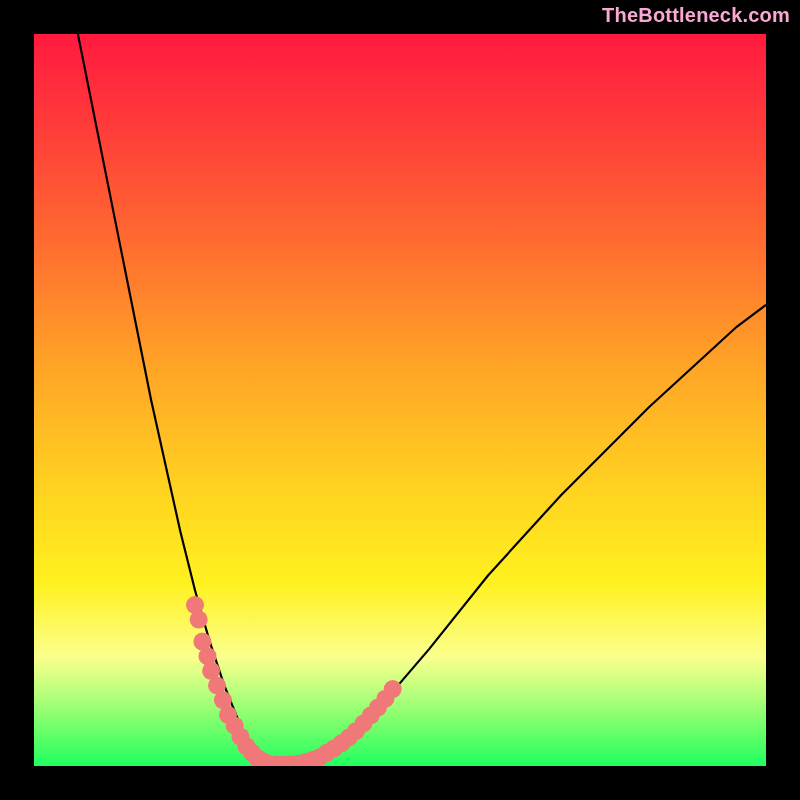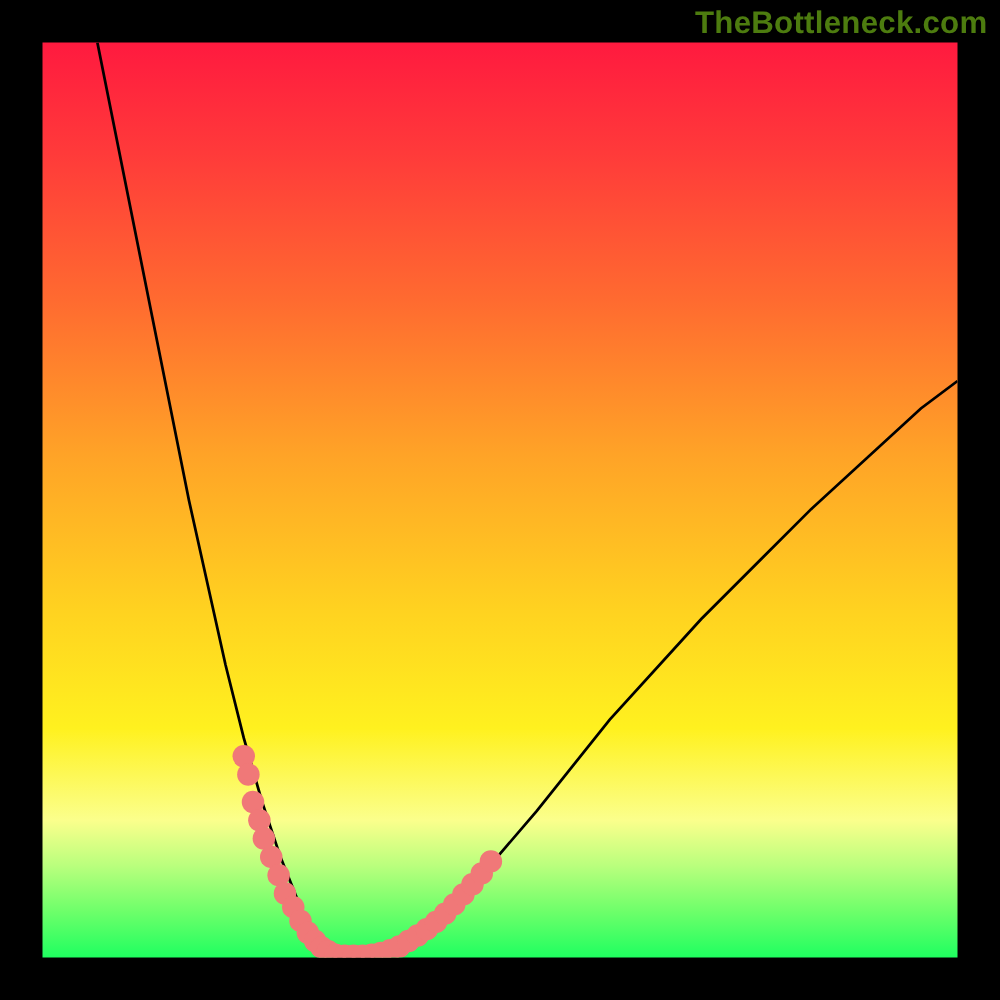--- a/index.html
+++ b/index.html
@@ -14,22 +14,22 @@
   .frame {
     position: relative;
     width: 800px;
     height: 800px;
     background: #000;
   }
   .watermark {
     position: absolute;
     top: 4px;
     right: 10px;
-    color: #4d7c0f;
-    font-size: 25px;
+    color: #f9a8d4;
+    font-size: 20px;
     font-weight: 600;
     letter-spacing: 0.2px;
     z-index: 5;
   }
   .plot {
     position: absolute;
     left: 34px;
     top: 34px;
     width: 732px;
     height: 732px;

